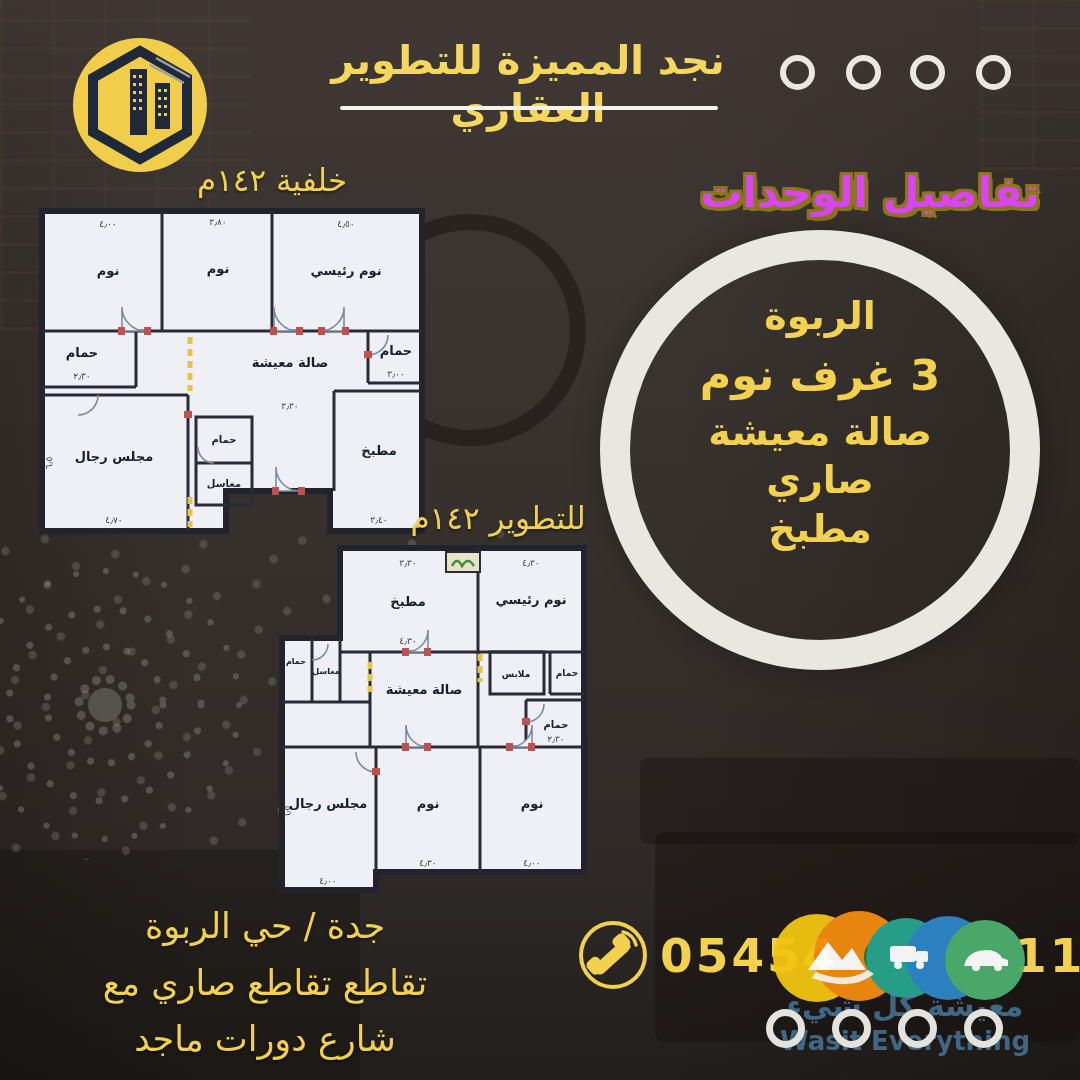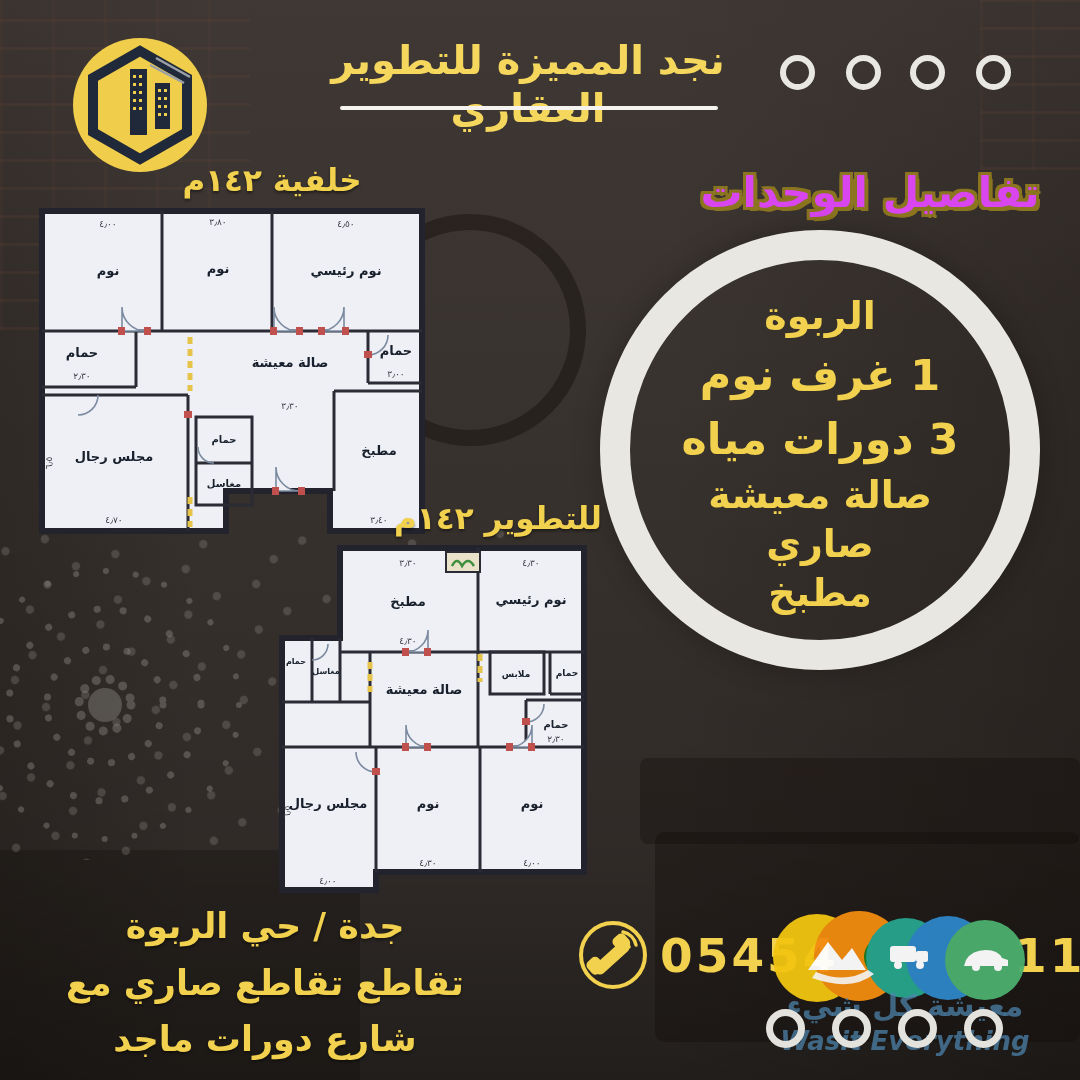--- a/index.html
+++ b/index.html
@@ -28,26 +28,26 @@
     font-size:40px;font-weight:bold;color:#f5d75e;text-align:center;line-height:1.2;
   }
   .underline-bar{background:#f4f3ef;height:4px;border-radius:2px;}
   .section-title{
     font-size:42px;font-weight:bold;color:#d946ef;text-align:center;
     text-shadow:
       3px 0 0 #8c7520,-3px 0 0 #8c7520,0 3px 0 #8c7520,0 -3px 0 #8c7520,
       3px 3px 0 #8c7520,-3px -3px 0 #8c7520,3px -3px 0 #8c7520,-3px 3px 0 #8c7520,
       4px 4px 0 #8c7520;
   }
-  .plan-label{font-size:31px;font-weight:bold;color:#f2d14e;text-align:center;text-shadow:0 2px 3px rgba(0,0,0,.45);}
+  .plan-label{font-size:31px;font-weight:normal;color:#f2d14e;text-align:center;text-shadow:0 2px 3px rgba(0,0,0,.45);}
   .features{width:380px;text-align:center;color:#f2d14e;font-weight:bold;}
   .features .f{font-size:38px;line-height:1.48;}
   .features .f-lg{font-size:43px;}
   .features .f-tight{line-height:1.28;}
-  .address{width:420px;text-align:center;color:#f2d14e;font-weight:bold;font-size:35px;line-height:1.62;text-shadow:0 2px 3px rgba(0,0,0,.4);}
+  .address{width:420px;text-align:center;color:#f2d14e;font-weight:normal;font-size:35px;line-height:1.62;text-shadow:0 2px 3px rgba(0,0,0,.4);}
   .phone-digits{font-size:47px;font-weight:bold;color:#f2d14e;letter-spacing:3px;direction:ltr;}
   .wm-text{color:rgba(78,134,176,.72);font-weight:bold;text-align:center;}
   
   .ring-sm{width:23px;height:23px;border:6px solid #e9e7e2;border-radius:50%;background:transparent;}
   .ring-bt{width:25px;height:25px;border:7px solid #e4e2dd;border-radius:50%;background:transparent;}
   .big-ring{
     width:440px;height:440px;border-radius:50%;
     border:30px solid #e9e7e2;box-sizing:border-box;
     box-shadow:0 0 28px rgba(0,0,0,.25);
   }
@@ -132,22 +132,21 @@
     <span class="abs ring-sm" style="left:910px;top:55px;"></span>
     <span class="abs ring-sm" style="left:976px;top:55px;"></span>
   </div>
 
   <div class="abs section-title ar" style="left:680px;top:168px;width:380px;">تفاصيل الوحدات</div>
 
   <div class="abs big-ring" style="left:600px;top:230px;"></div>
 
   <div class="abs features ar" style="left:630px;top:288px;">
     <div class="f">الربوة</div>
-    <div class="f f-lg">1 غرف نوم</div>
-    <div class="f f-lg">3 دورات مياه</div>
+    <div class="f f-lg">3 غرف نوم</div>
     <div class="f f-tight">صالة معيشة</div>
     <div class="f f-tight">صاري</div>
     <div class="f f-tight">مطبخ</div>
   </div>
 
   <div class="abs plan-label ar" style="left:172px;top:162px;width:200px;">خلفية ١٤٢م</div>
 
   <div class="abs" style="left:38px;top:205px;">
     <svg class="plan-svg" width="388" height="332" viewBox="0 0 388 332">
       <path d="M4 6 H384 V326 H292 V286 H188 V326 H4 Z" fill="#eef0f5" stroke="#23232d" stroke-width="6"></path>
@@ -327,21 +326,21 @@
       </g>
       <g>
         <path d="M196 52 q6 -10 20 -10 q12 0 16 8 l6 2 v6 h-44 Z" fill="#fff"></path>
         <circle cx="206" cy="59" r="4" fill="#fff"></circle>
           <circle cx="228" cy="59" r="4" fill="#fff"></circle>
       </g>
     </g>
   </svg>
 
   <div class="abs wm-text ar" style="left:760px;top:988px;width:290px;font-size:30px;">معيشة كل شيء</div>
-  <div class="abs wm-text" style="left:760px;top:1026px;width:290px;font-size:26px;font-style:italic;">Wasit Everything</div>
+  <div class="abs wm-text" style="left:760px;top:1026px;width:290px;font-size:26px;">Wasit Everything</div>
 
   <div class="abs" style="left:0;top:0;">
     <span class="abs ring-bt" style="left:766px;top:1009px;"></span>
     <span class="abs ring-bt" style="left:832px;top:1009px;"></span>
     <span class="abs ring-bt" style="left:898px;top:1009px;"></span>
     <span class="abs ring-bt" style="left:964px;top:1009px;"></span>
   </div>
 
 </div>
 

